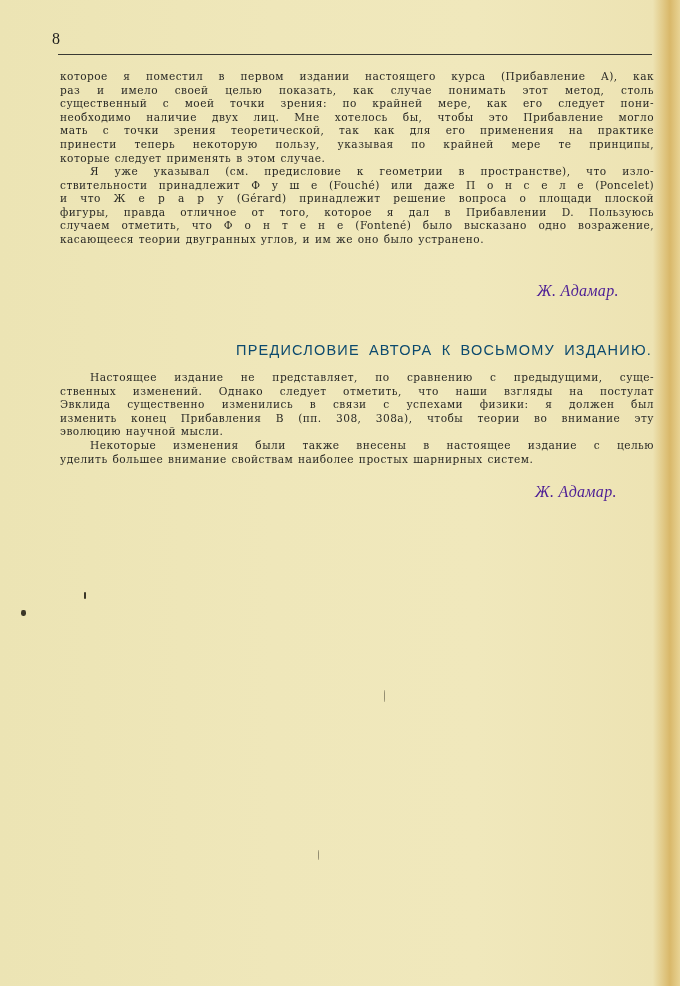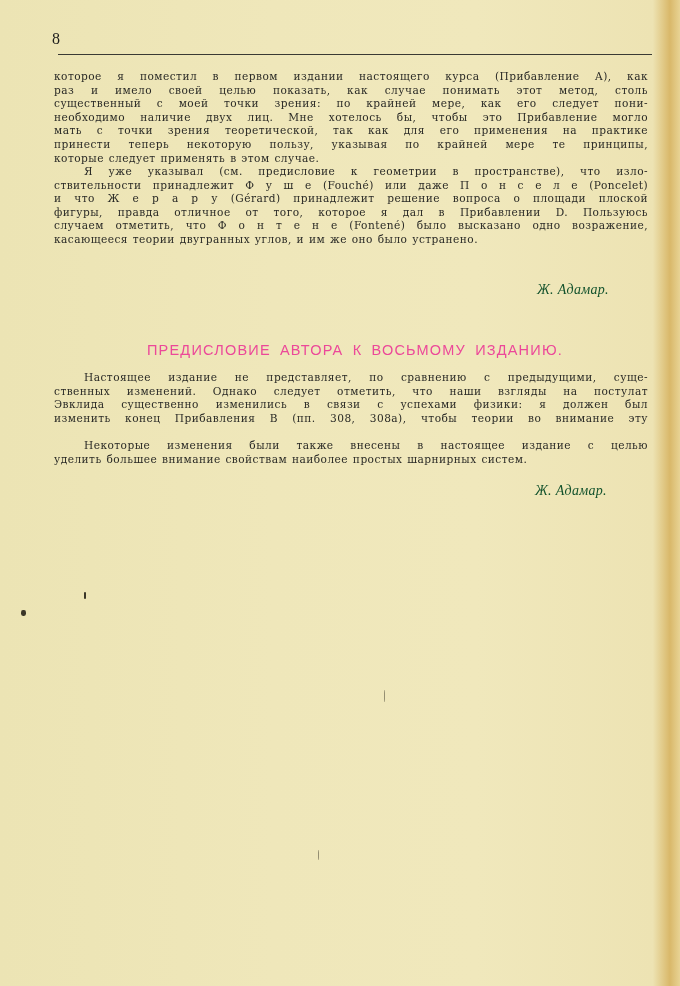--- a/index.html
+++ b/index.html
@@ -5,26 +5,26 @@
   html, body { margin:0; padding:0; }
   body {
     width:680px; height:986px; overflow:hidden; position:relative;
     background: linear-gradient(90deg, #ece4b4 0%, #efe7ba 40%, #f0e8bc 70%, #ede3b3 96%, #d9b86a 98.5%, #e8d394 100%);
     font-family: "DejaVu Serif", "Liberation Serif", serif;
     color:#2a2a26;
   }
   .page { position:absolute; left:0; top:0; width:680px; height:986px; }
   .pnum { position:absolute; left:52px; top:30px; font-size:16px; font-family:"Liberation Serif", serif; color:#1e1e1c; }
   .rule { position:absolute; left:58px; top:54px; width:594px; height:0; border-top:1.3px solid #3a3a34; }
-  .para { position:absolute; left:54px; width:594px; font-size:10.6px; line-height:13.6px; letter-spacing:0.45px; text-align:justify; word-spacing:1px; }
+  .para { position:absolute; left:60px; width:594px; font-size:10.6px; line-height:13.6px; letter-spacing:0.45px; text-align:justify; word-spacing:1px; }
   .para .ln { display:block; white-space:nowrap; text-align-last:justify; text-align:justify; }
   .para .ln.last { text-align-last:left; }
   .indent { padding-left:30px; }
-  .sig { position:absolute; font-style:italic; font-size:14px; font-family:"Liberation Serif", serif; color:#14532d; letter-spacing:0.3px; }
-  .heading { position:absolute; left:58px; width:594px; top:342px; text-align:center; font-family:"Liberation Sans", sans-serif; font-size:14.5px; letter-spacing:1.2px; color:#ec4899; word-spacing:4px; }
+  .sig { position:absolute; font-style:italic; font-size:16px; font-family:"Liberation Serif", serif; color:#4c1d95; letter-spacing:0.3px; }
+  .heading { position:absolute; left:58px; width:594px; top:342px; text-align:right; font-family:"Liberation Sans", sans-serif; font-size:14.5px; letter-spacing:1.2px; color:#0c4a6e; word-spacing:4px; }
   .speck { position:absolute; background:#3a3628; border-radius:40%; }
 </style>
 </head>
 <body>
 
 <div class="page">
   <div class="pnum">8</div>
   <div class="rule"></div>
 
   <div class="para" style="top:70px;">
@@ -48,20 +48,21 @@
 
   <div class="sig" style="left:537px; top:282px;">Ж. Адамар.</div>
 
   <div class="heading">ПРЕДИСЛОВИЕ АВТОРА К ВОСЬМОМУ ИЗДАНИЮ.</div>
 
   <div class="para" style="top:371px;">
     <span class="ln indent">Настоящее издание не представляет, по сравнению с предыдущими, суще-</span>
     <span class="ln">ственных изменений. Однако следует отметить, что наши взгляды на постулат</span>
     <span class="ln">Эвклида существенно изменились в связи с успехами физики: я должен был</span>
     <span class="ln">изменить конец Прибавления B (пп. 308, 308а), чтобы теории во внимание эту</span>
+    <span class="ln last">эволюцию научной мысли.</span>
   </div>
 
   <div class="para" style="top:439px;">
     <span class="ln indent">Некоторые изменения были также внесены в настоящее издание с целью</span>
     <span class="ln last">уделить большее внимание свойствам наиболее простых шарнирных систем.</span>
   </div>
 
   <div class="sig" style="left:535px; top:483px;">Ж. Адамар.</div>
 
   <div class="speck" style="left:21px; top:610px; width:5px; height:6px;"></div>

